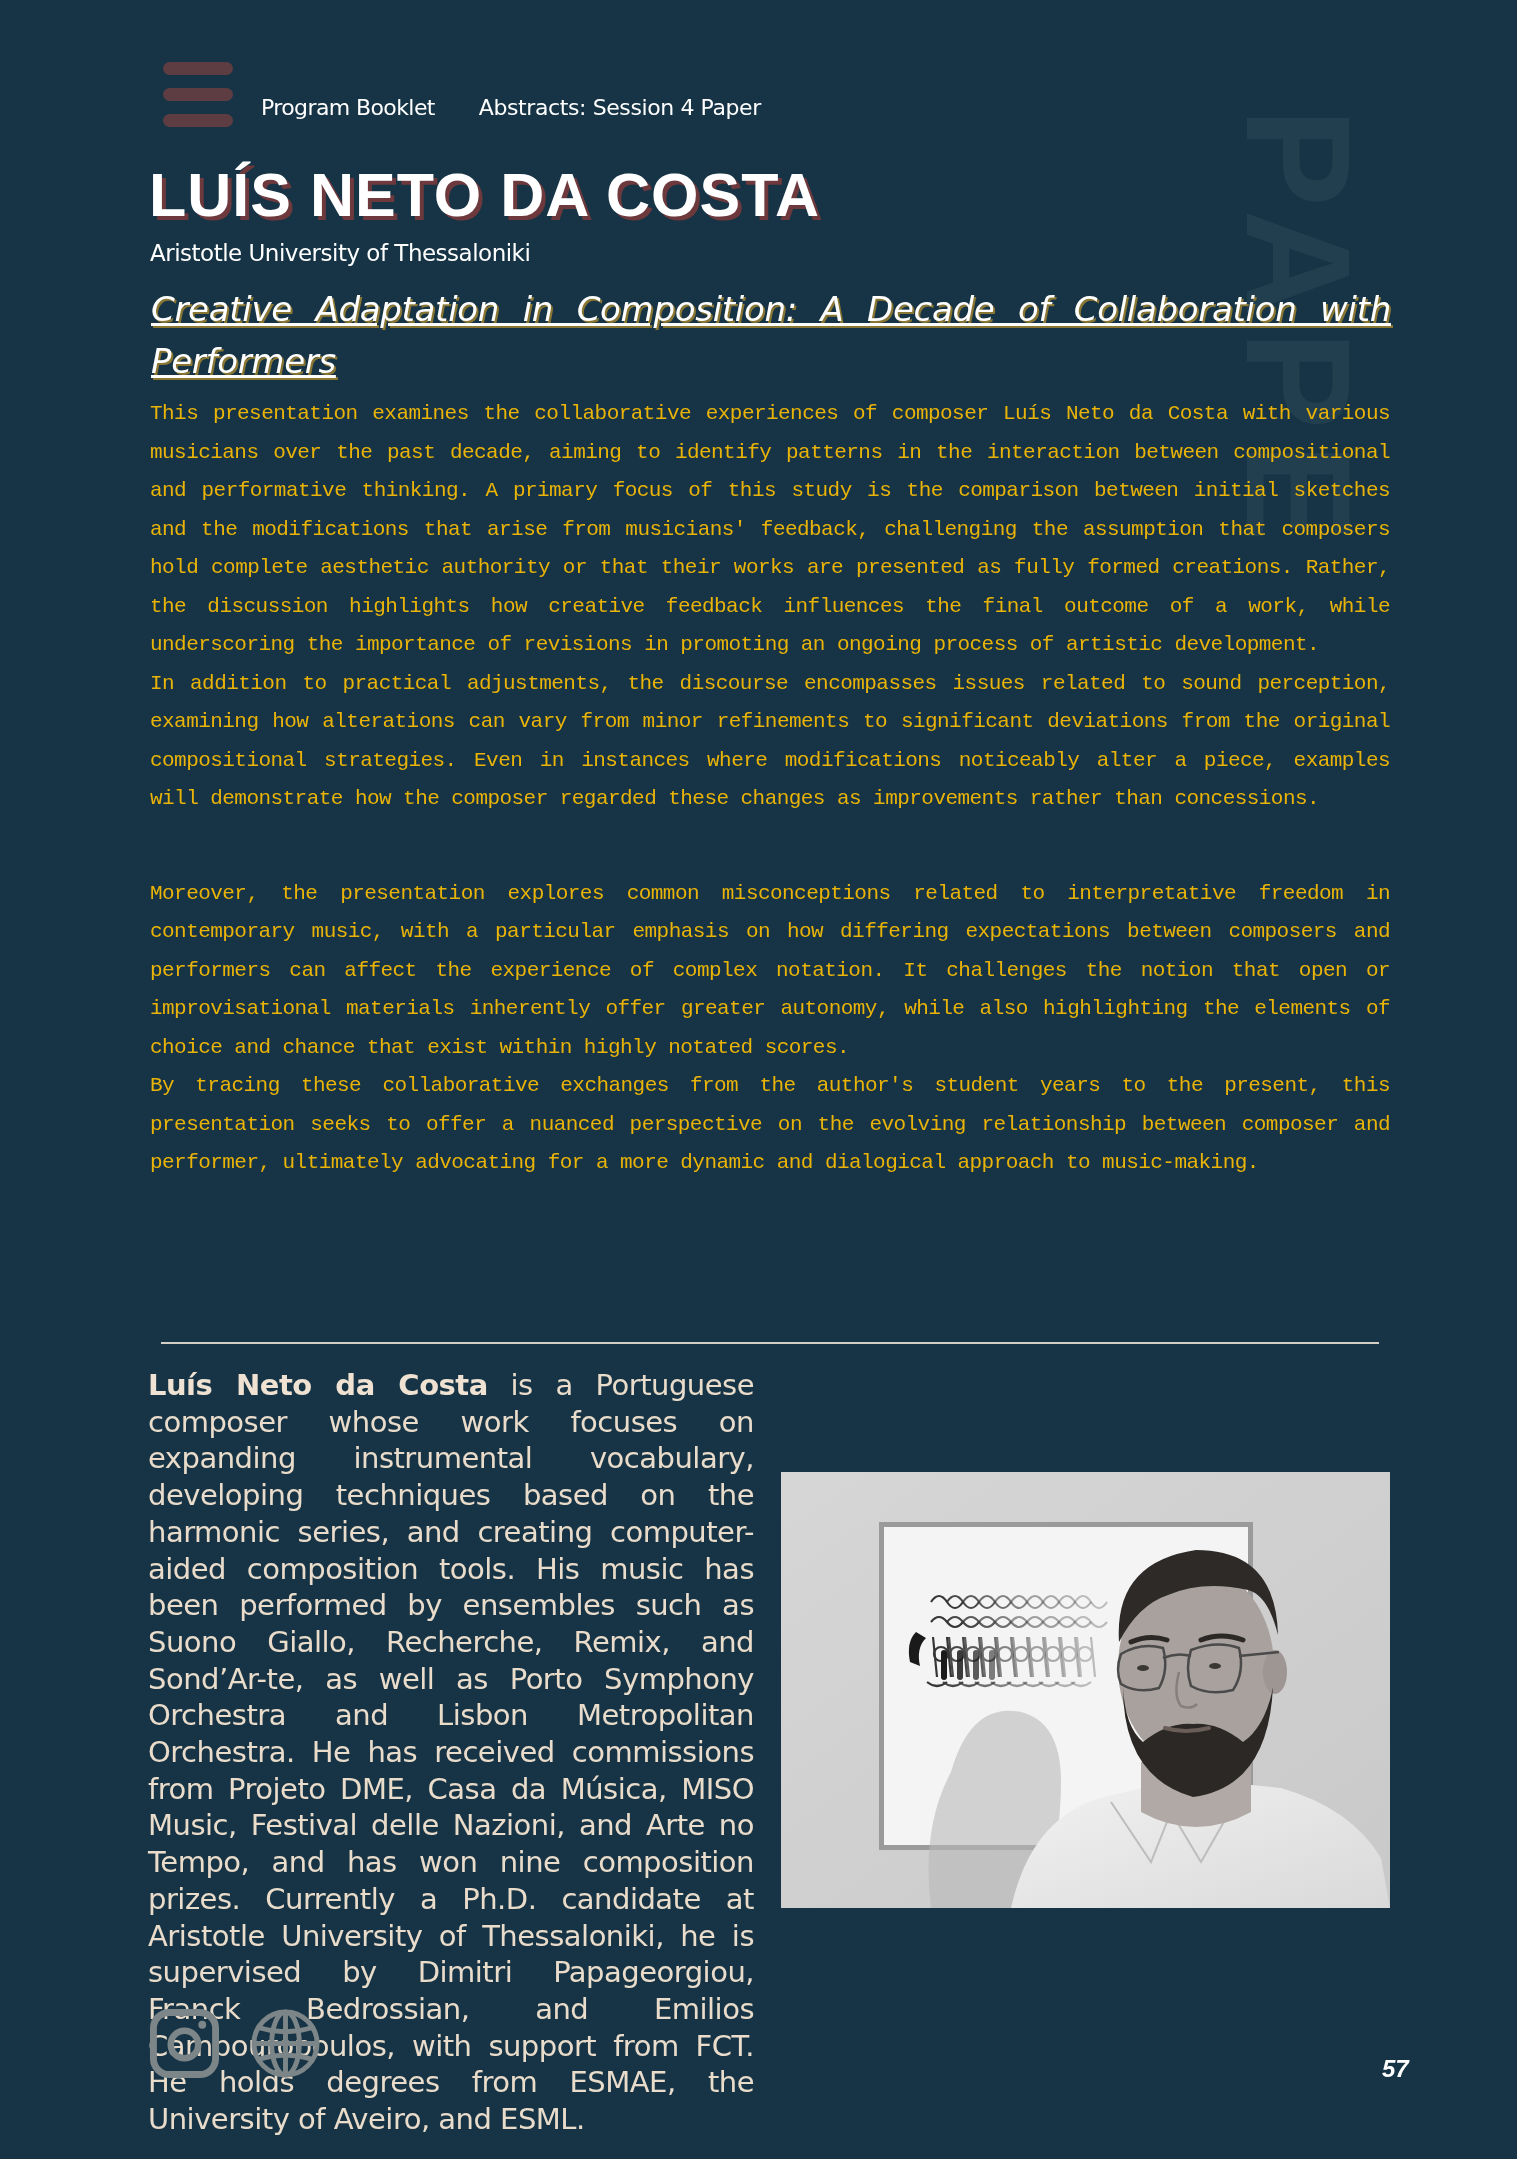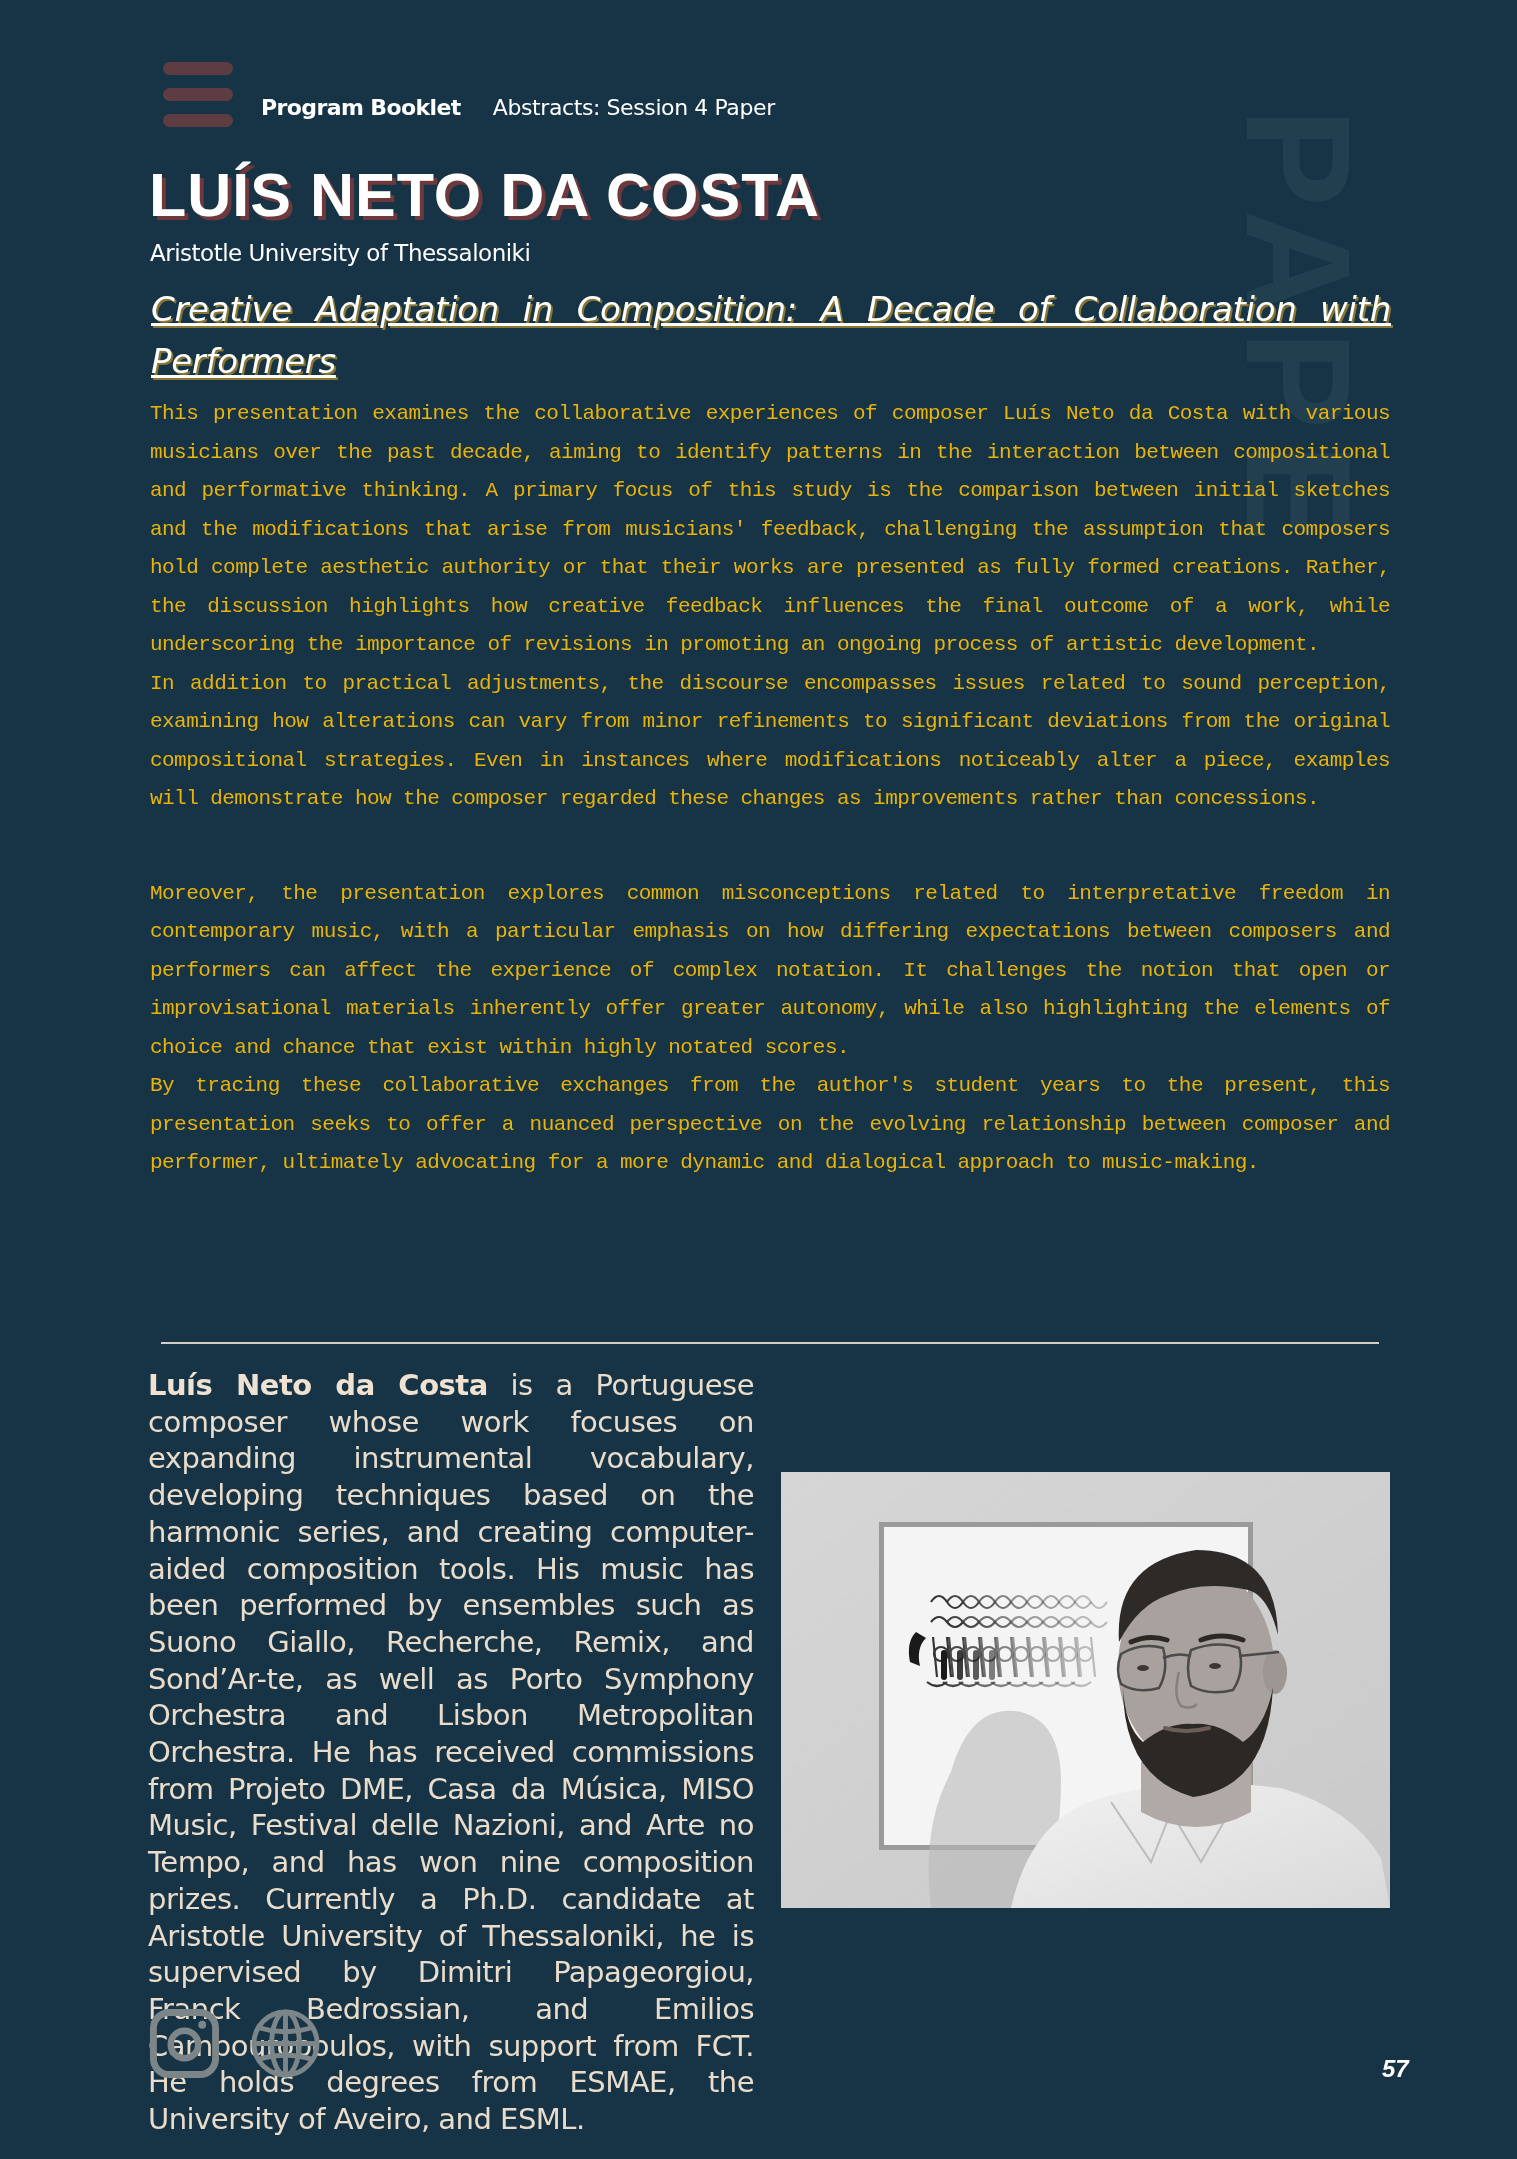--- a/index.html
+++ b/index.html
@@ -61,22 +61,23 @@
   .breadcrumb {
     position: absolute;
     left: 261px;
     top: 93px;
     font-family: "DejaVu Sans", sans-serif;
     font-size: 22px;
     line-height: 30px;
     white-space: nowrap;
   }
   .breadcrumb .bc-strong {
-    font-weight: bold;
+    font-weight: normal;
     letter-spacing: -0.6px;
+    margin-right: 12px;
     text-align: right;
   }
   .breadcrumb .bc-normal {
     font-weight: normal;
     letter-spacing: -0.4px;
     margin-left: 32px;
   }
 
   .author-name {
     position: absolute;

